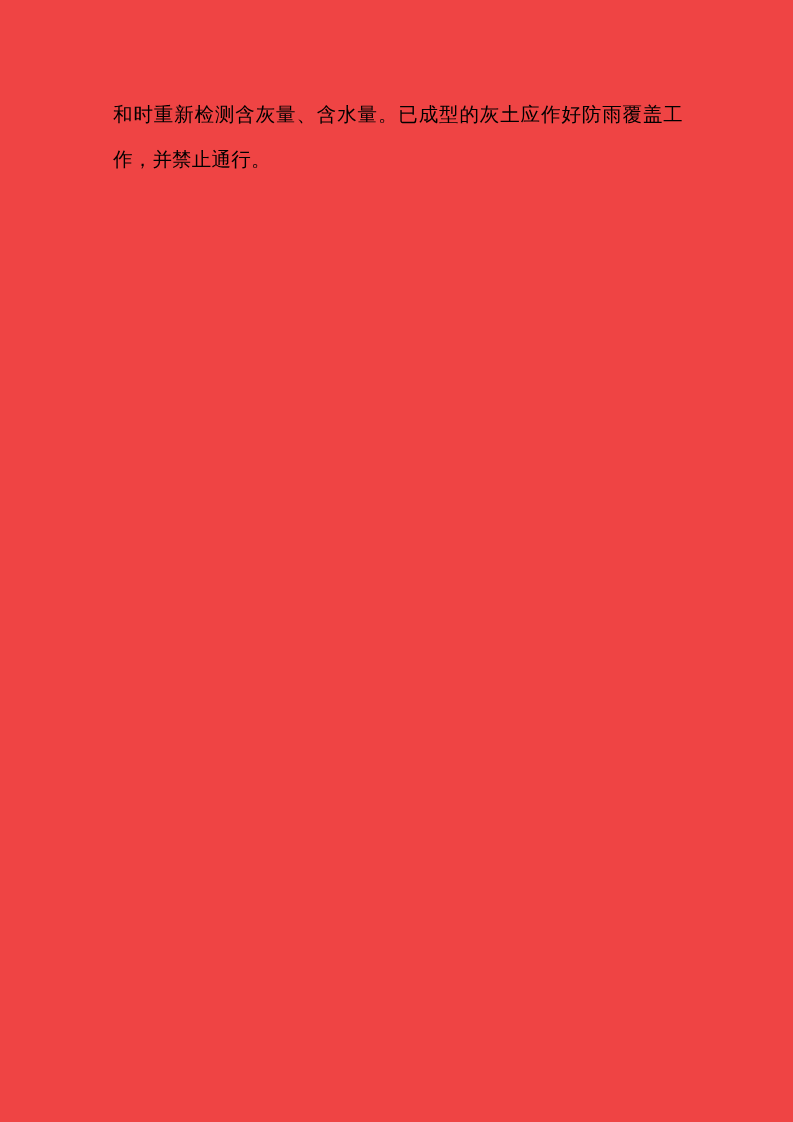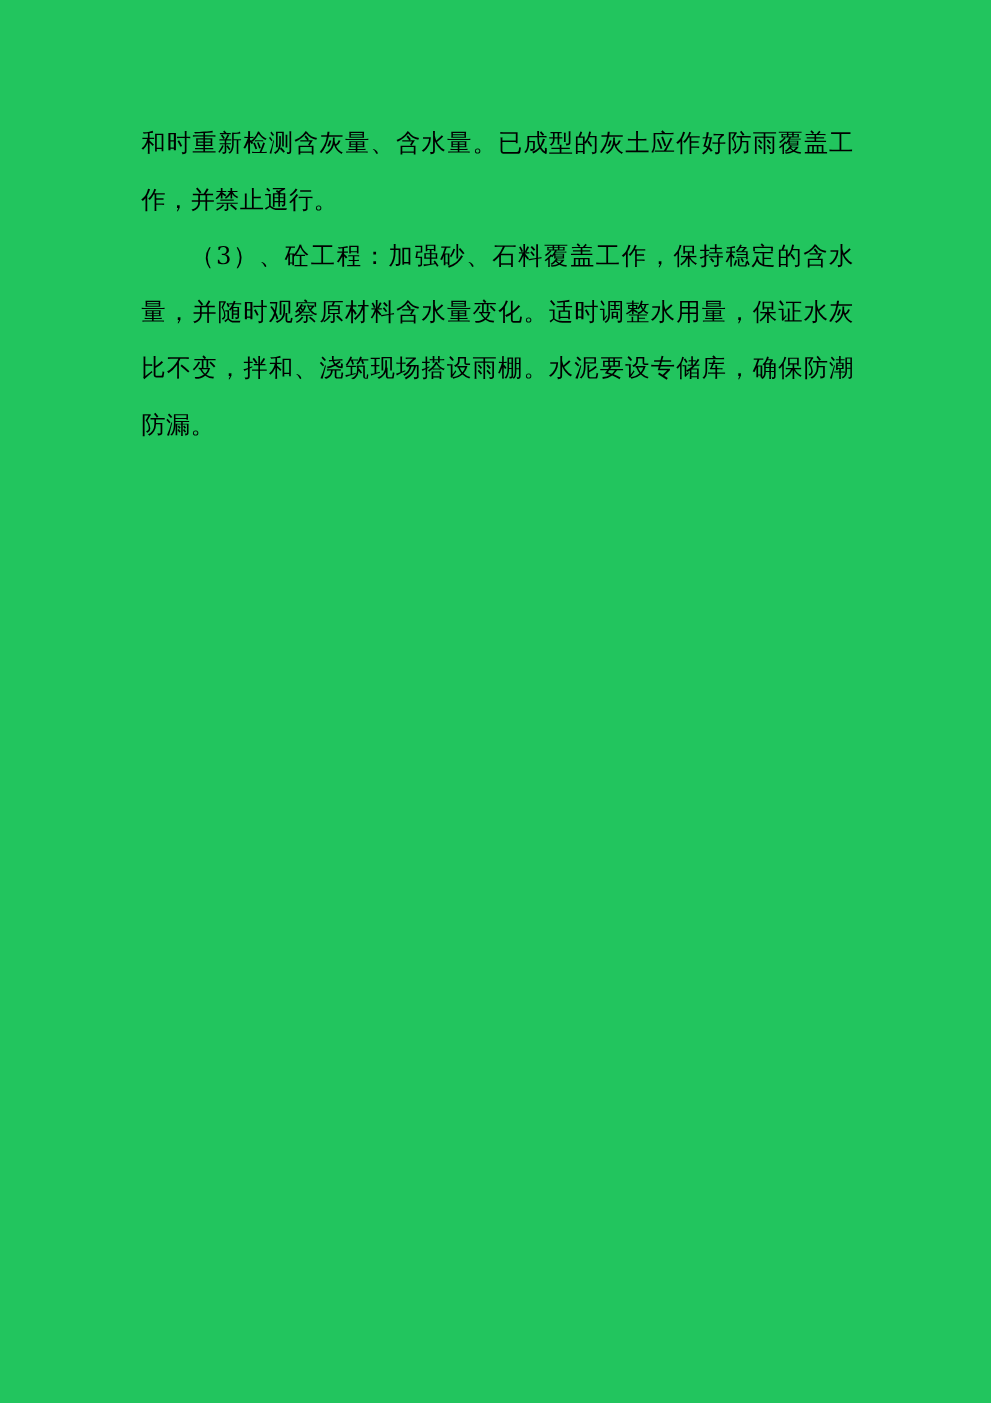--- a/index.html
+++ b/index.html
@@ -4,21 +4,21 @@
 <style>
   html, body {
     margin: 0;
     padding: 0;
     background: #ffffff;
   }
   .page {
     position: relative;
     width: 793px;
     height: 1122px;
-    background: #22c55e;
+    background: #ef4444;
     margin: 0 auto;
     overflow: hidden;
     font-family: "DejaVu Serif", "Liberation Serif", serif;
   }
   .content {
     position: absolute;
     left: 113px;
     top: 92px;
     width: 570px;
   }
@@ -37,15 +37,14 @@
   .para + .para {
     margin-top: 0;
   }
 </style>
 </head>
 <body>
 
 <div class="page">
   <div class="content">
     <p class="para">和时重新检测含灰量、含水量。已成型的灰土应作好防雨覆盖工作，并禁止通行。</p>
-    <p class="para indent">（3）、砼工程：加强砂、石料覆盖工作，保持稳定的含水量，并随时观察原材料含水量变化。适时调整水用量，保证水灰比不变，拌和、浇筑现场搭设雨棚。水泥要设专储库，确保防潮防漏。</p>
   </div>
 </div>
 
 </body></html>

